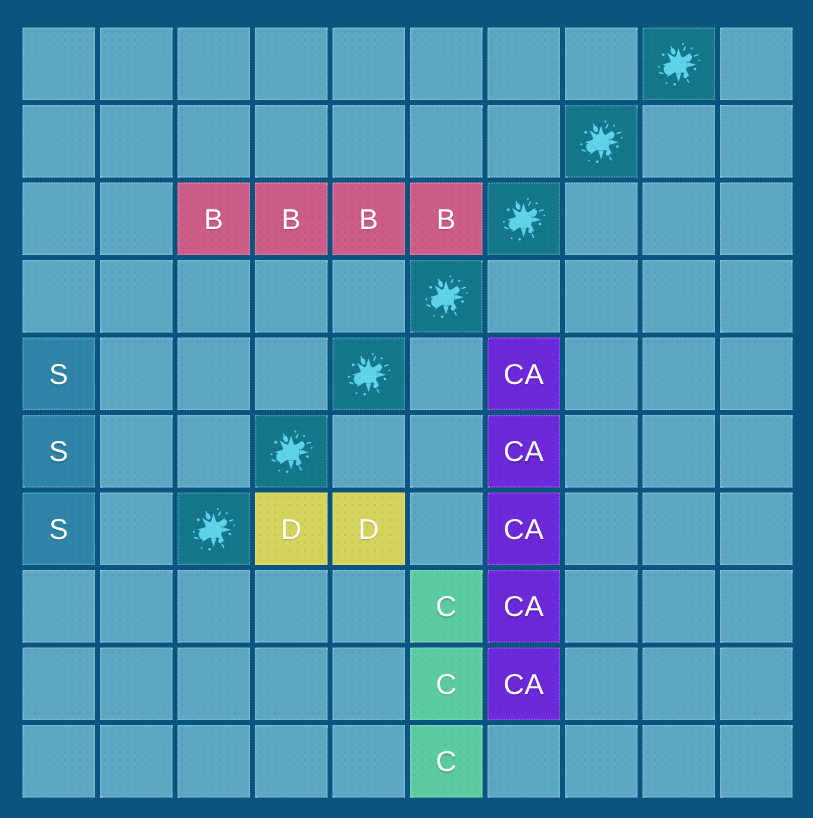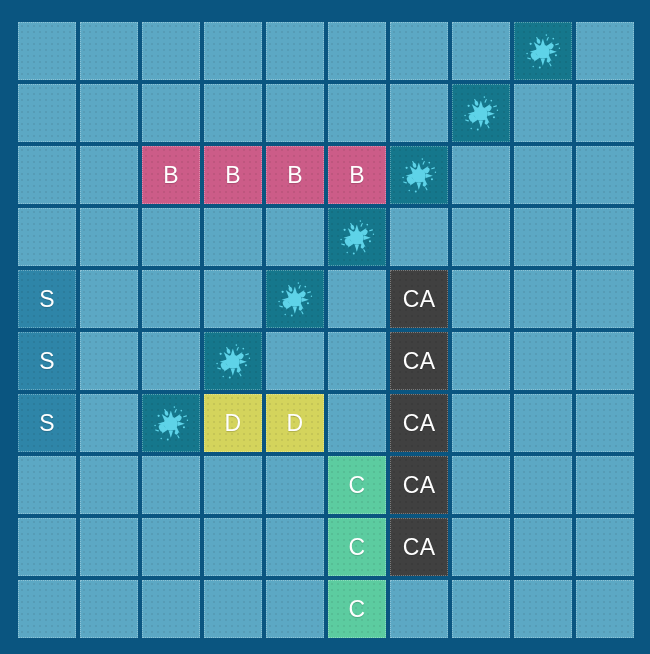--- a/index.html
+++ b/index.html
@@ -55,21 +55,21 @@
   .cell .label {
     position: relative;
     z-index: 2;
     text-shadow: 0 1px 1px rgba(0,0,0,0.18);
   }
 
   .c-water   { background: #5ca8c4; }
   .c-hit     { background: #15778c; }
   .c-sub     { background: #2e85a8; }
   .c-battle  { background: #cc5c88; }
-  .c-carrier { background: #404040; }
+  .c-carrier { background: #6d28d9; }
   .c-destroy { background: #d4d45c; }
   .c-cruiser { background: #5ccca0; }
 
   .splash {
     position: relative;
     z-index: 2;
     width: 78%;
     height: 78%;
     display: block;
   }

